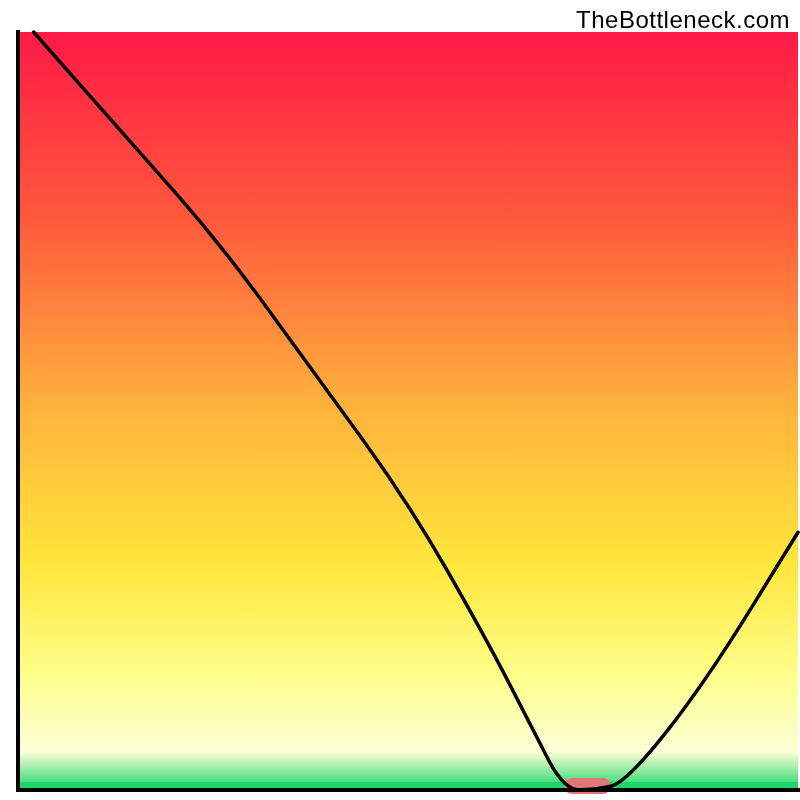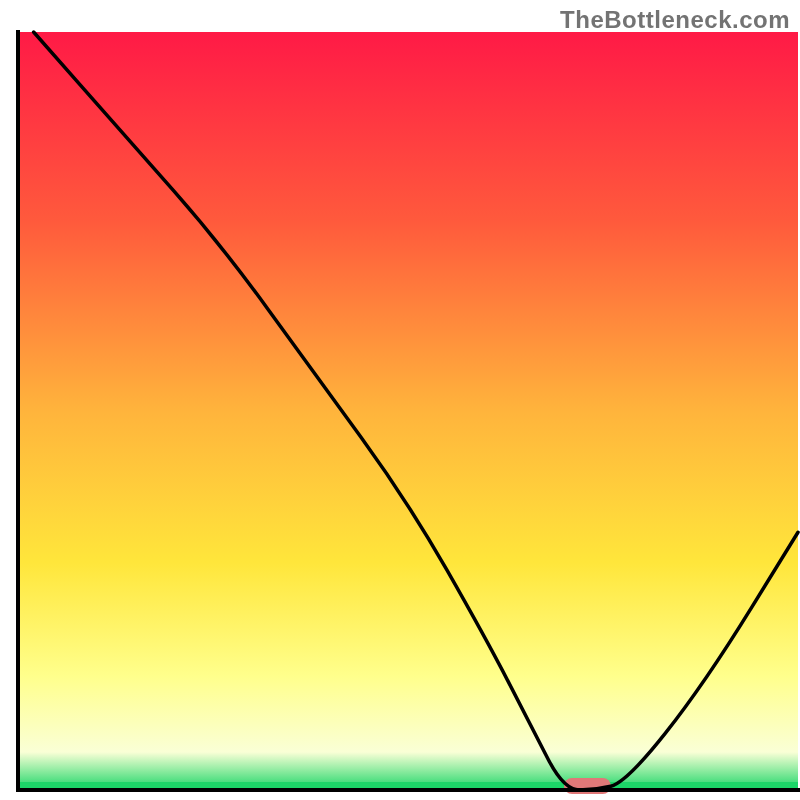--- a/index.html
+++ b/index.html
@@ -13,22 +13,22 @@
   .container {
     position: relative;
     width: 800px;
     height: 800px;
   }
   .attribution {
     position: absolute;
     top: 6px;
     right: 10px;
     font-size: 24px;
-    font-weight: 700;
-    color: #737373;
+    font-weight: 400;
+    color: #000000;
     letter-spacing: 0.5px;
   }
   svg {
     position: absolute;
     top: 0;
     left: 0;
   }
 </style>
 </head>
 <body>

